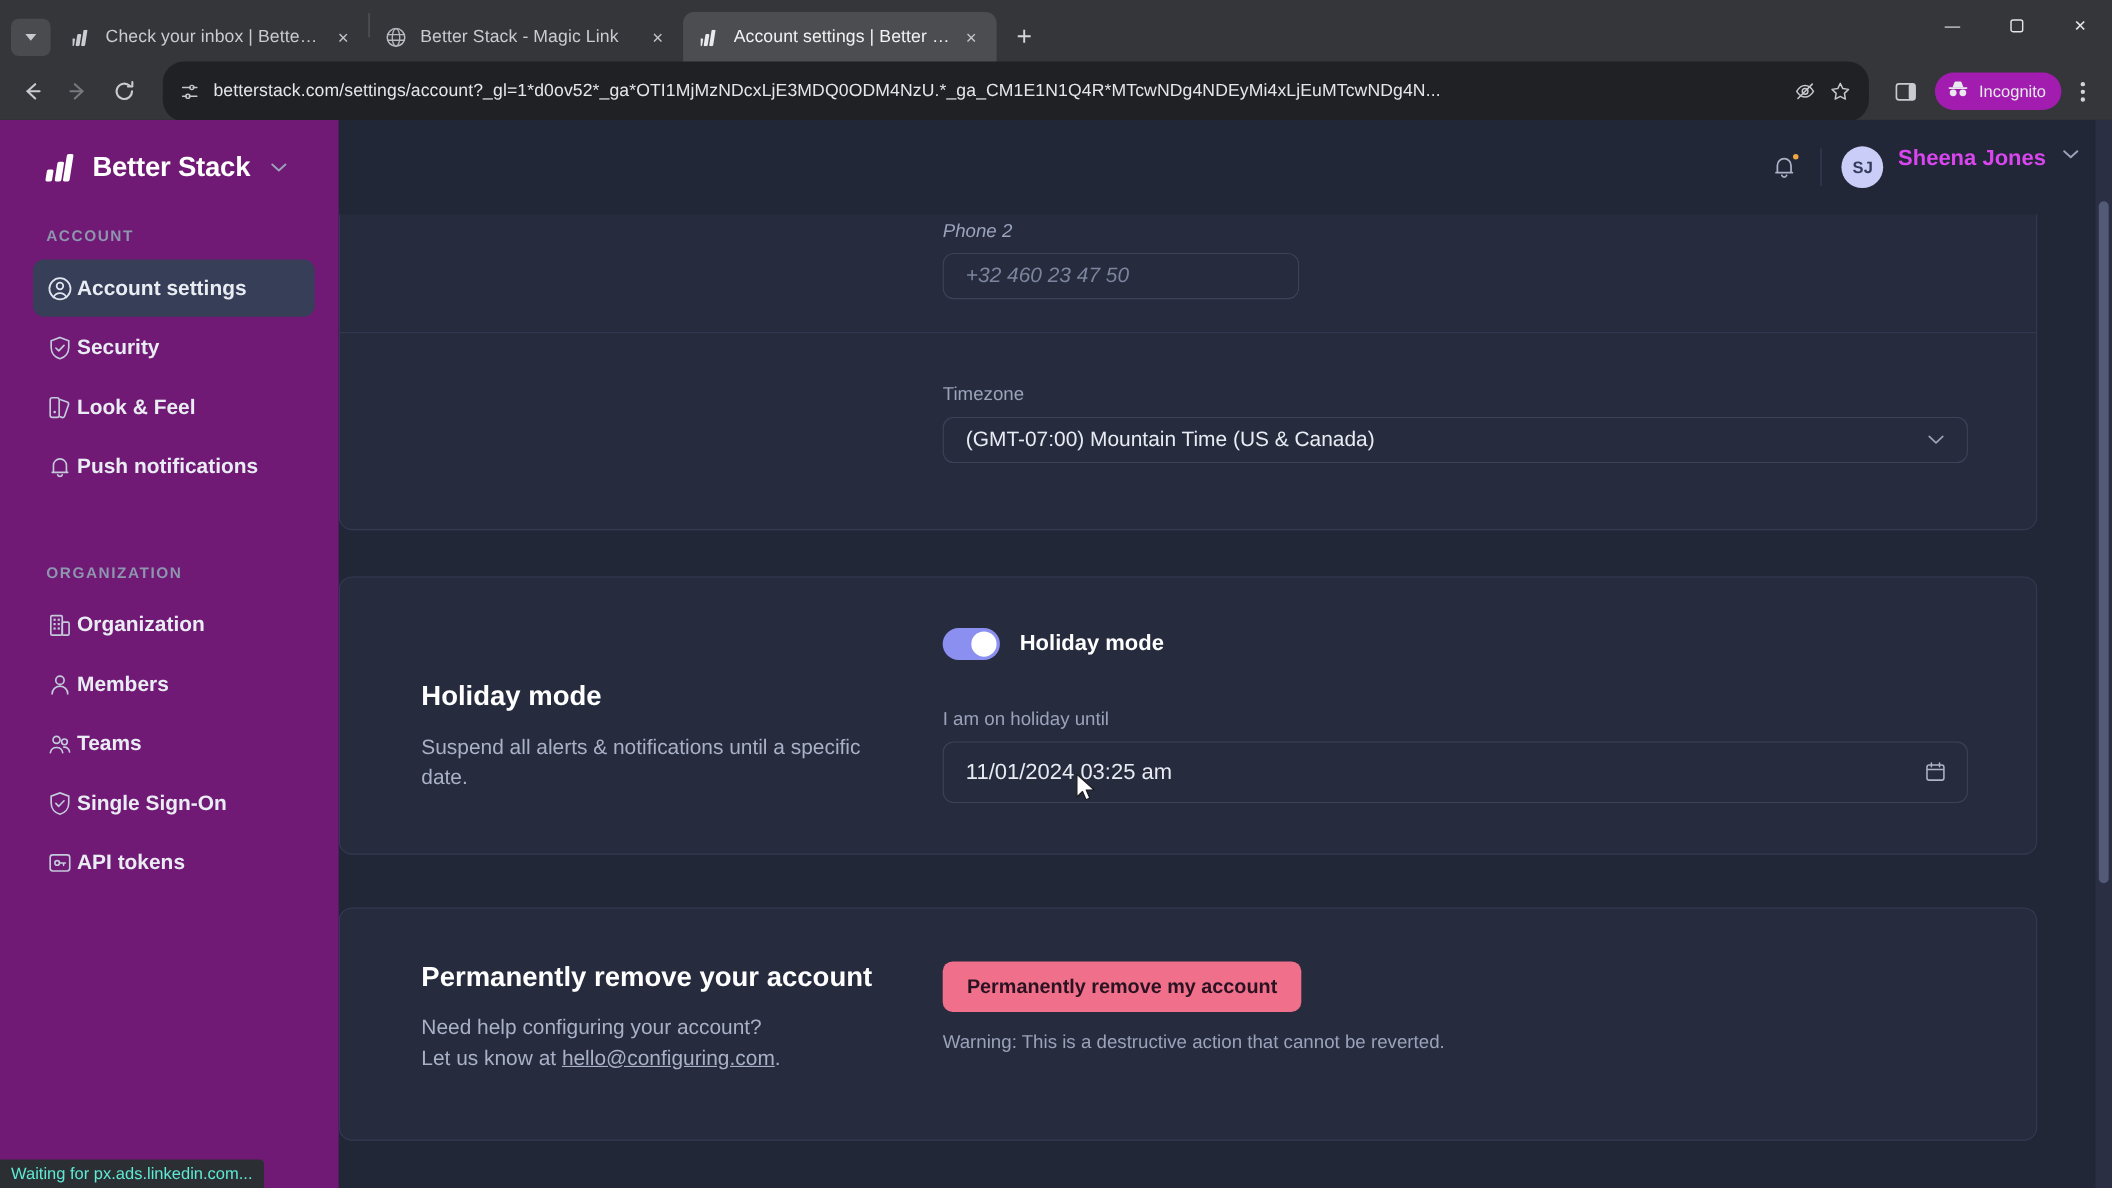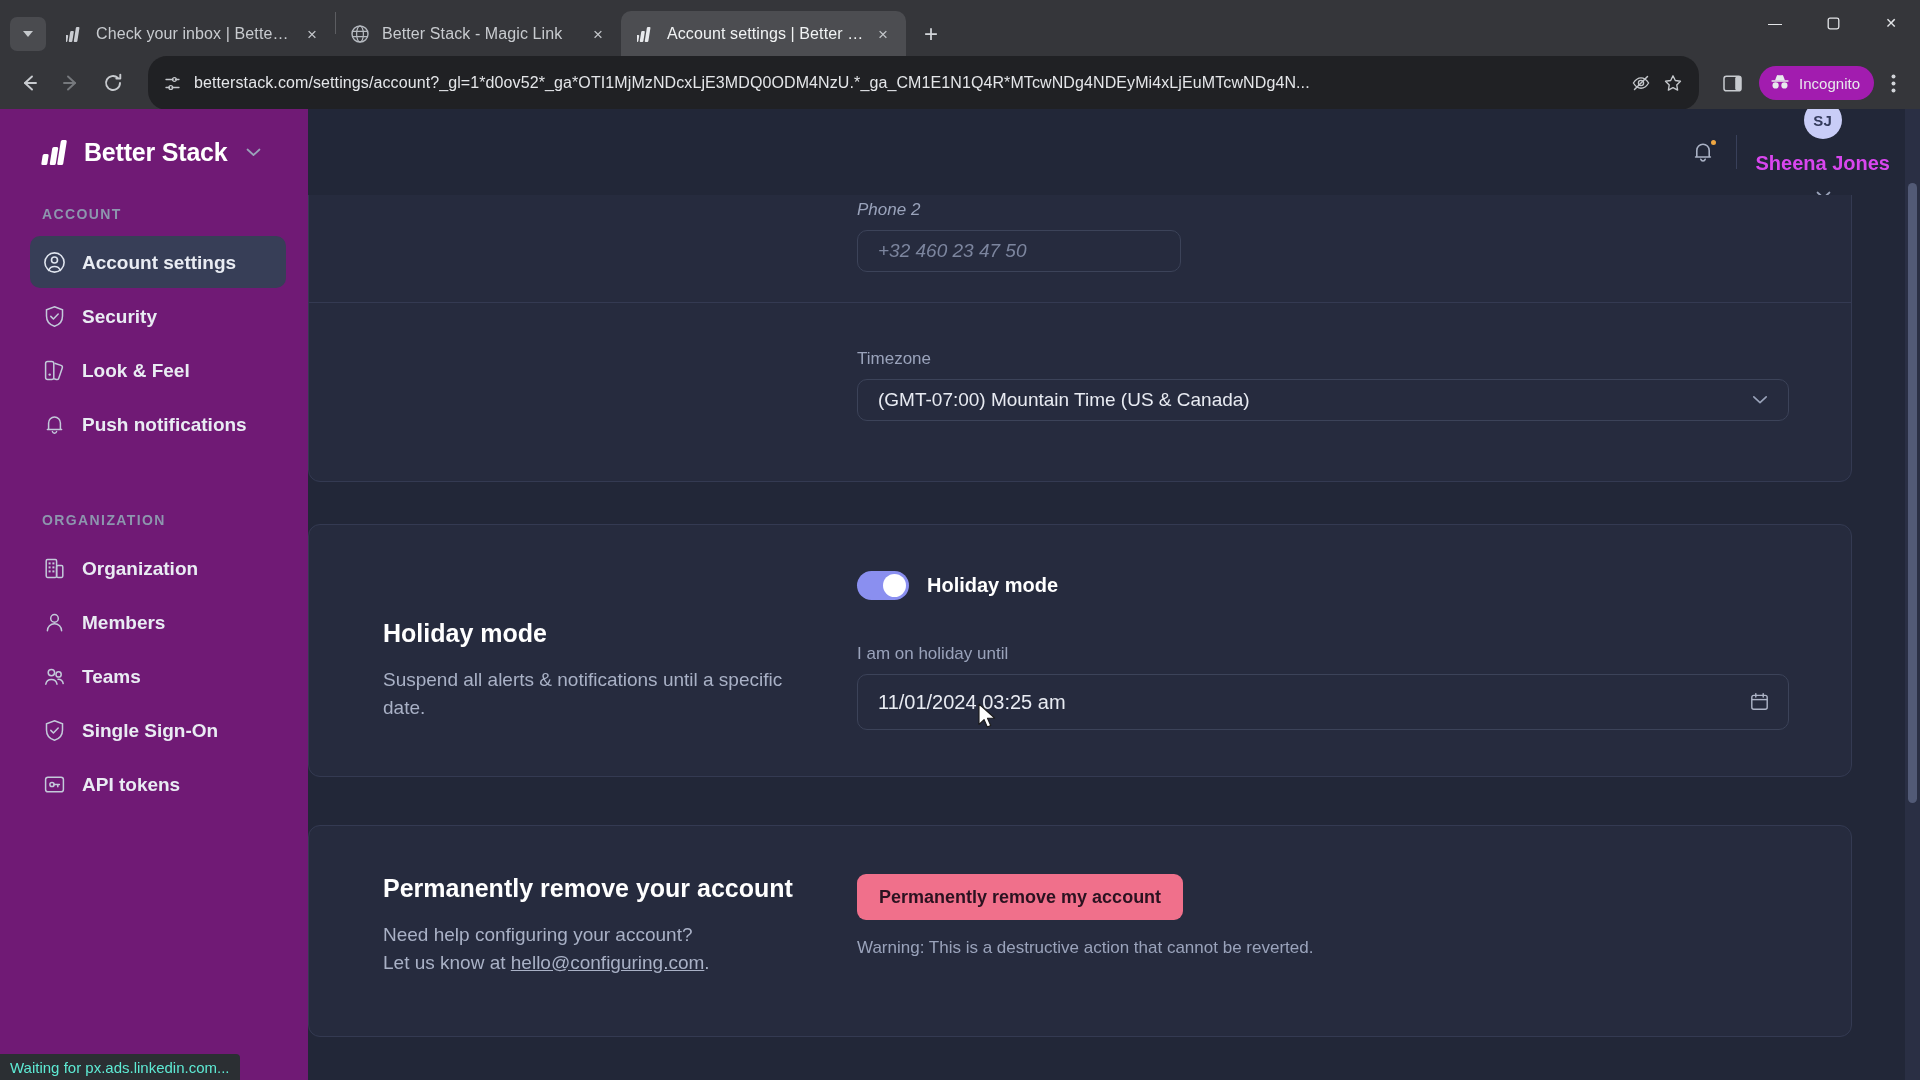--- a/index.html
+++ b/index.html
@@ -114,40 +114,40 @@
   .brand-logo i:nth-child(3){height:25px;}
   .brand-name { color:#fff; font-size: 25px; font-weight: 700; letter-spacing:-.2px; }
   .brand-caret { margin-left: 6px; color:#9aa3ba; font-size:13px; }
 
   .nav-section-label {
     color:#8d96ae; font-size: 14px; font-weight: 700; letter-spacing: 1.4px;
     padding: 0 30px; margin-top: 11px; margin-bottom: 14px;
   }
   .nav-section-label.org { margin-top: 62px; }
   .nav-item {
-    height: 52px; display:flex; align-items:center; gap: 16px;
+    height: 52px; display:flex; align-items:center; gap: 4px;
     margin: 2px 22px 2px 18px; padding: 0 12px; border-radius: 10px;
     color:#e9ecf3; font-size: 19px; font-weight: 600;
   }
   .nav-item.active { background:#373e57; }
   .nav-icon { width:24px;height:24px;flex:0 0 24px;display:flex;align-items:center;justify-content:center; color:#c3cada;}
   .nav-item.active .nav-icon { color:#dfe4ee; }
   .nav-label { line-height:1; }
 
   .content {
     flex: 1 1 auto; position:relative; overflow:hidden; background:#222738;
   }
   .topbar {
     height: 86px; display:flex; align-items:center; justify-content:flex-end;
     padding-right: 30px; gap: 18px;
   }
   .bell-wrap { position:relative; width:30px;height:30px;display:flex;align-items:center;justify-content:center;color:#aab2c5;}
   .bell-dot { position:absolute; top:1px; right:0px; width:9px;height:9px;border-radius:50%;background:#f0a742; border:2px solid #222738;}
   .topdivider { width:1px; height:34px; background:#39405a; }
-  .user { display:flex; align-items:center; gap:13px;flex-direction:column; }
+  .user { display:flex; gap:13px; }
   .avatar {
     width: 38px;height:38px;border-radius:50%;
     background:#c9cdf7; color:#343b5c; font-size:15px; font-weight:700;
     display:flex;align-items:center;justify-content:center; letter-spacing:.3px;
   }
   .user-name { color:#d946ef; font-size: 20px; font-weight:600; }
   .user-caret { color:#9aa3ba; font-size:13px; margin-left:2px;}
 
   .scroll-area { position:absolute; top:86px; left:0; right:0; bottom:0; overflow:hidden;}
 

